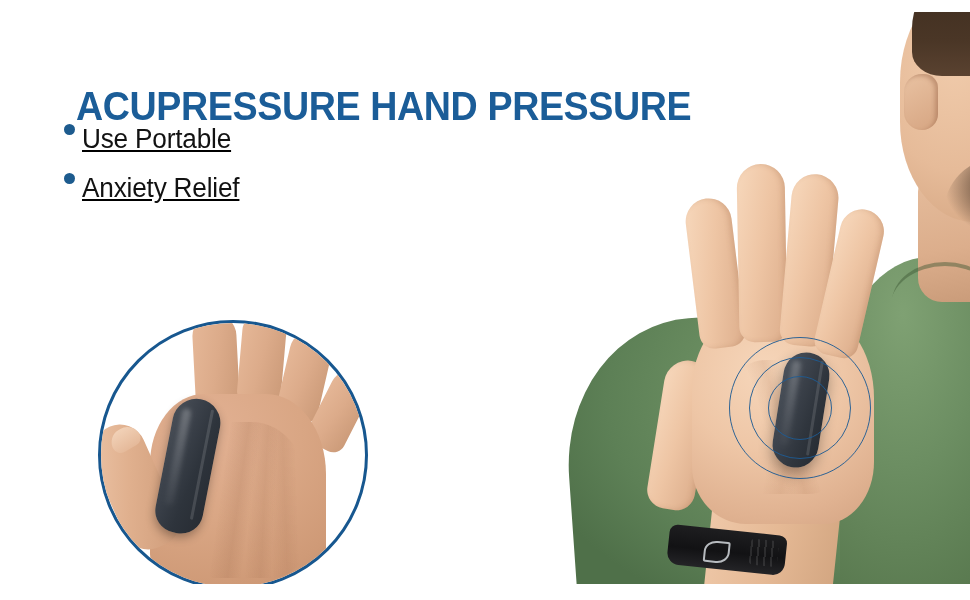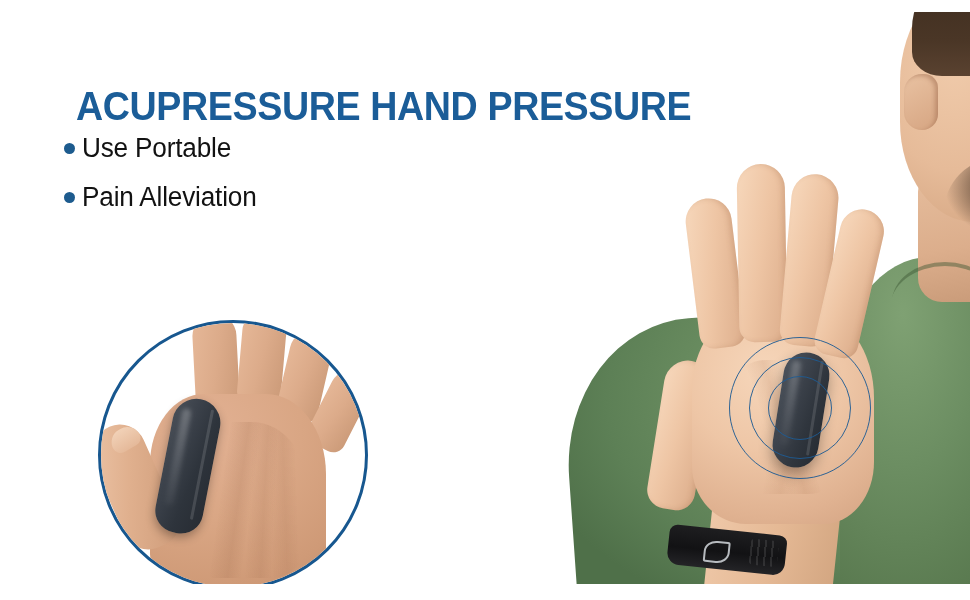--- a/index.html
+++ b/index.html
@@ -31,22 +31,22 @@
     white-space:nowrap;
   }
   .bullets{
     position:absolute;
     left:64px;top:112px;
     list-style:none;
     margin:0;padding:0;
   }
   .bullet-item{
     display:flex;
-    align-items:center;
     height:49px;
+    text-decoration:underline;
   }
   .bullet-dot{
     width:11px;height:11px;
     border-radius:50%;
     background:#1d5b8e;
     flex:0 0 auto;
     margin-right:7px;
   }
   .bullet-label{
     font-size:27px;
@@ -399,17 +399,17 @@
 
   <h1 class="headline">ACUPRESSURE HAND PRESSURE</h1>
 
   <ul class="bullets">
     <li class="bullet-item">
       <span class="bullet-dot"></span>
       <span class="bullet-label">Use Portable</span>
     </li>
     <li class="bullet-item">
       <span class="bullet-dot"></span>
-      <span class="bullet-label">Pain Alleviation</span>
+      <span class="bullet-label">Anxiety Relief</span>
     </li>
   </ul>
 
 </div>
 
 </body></html>

